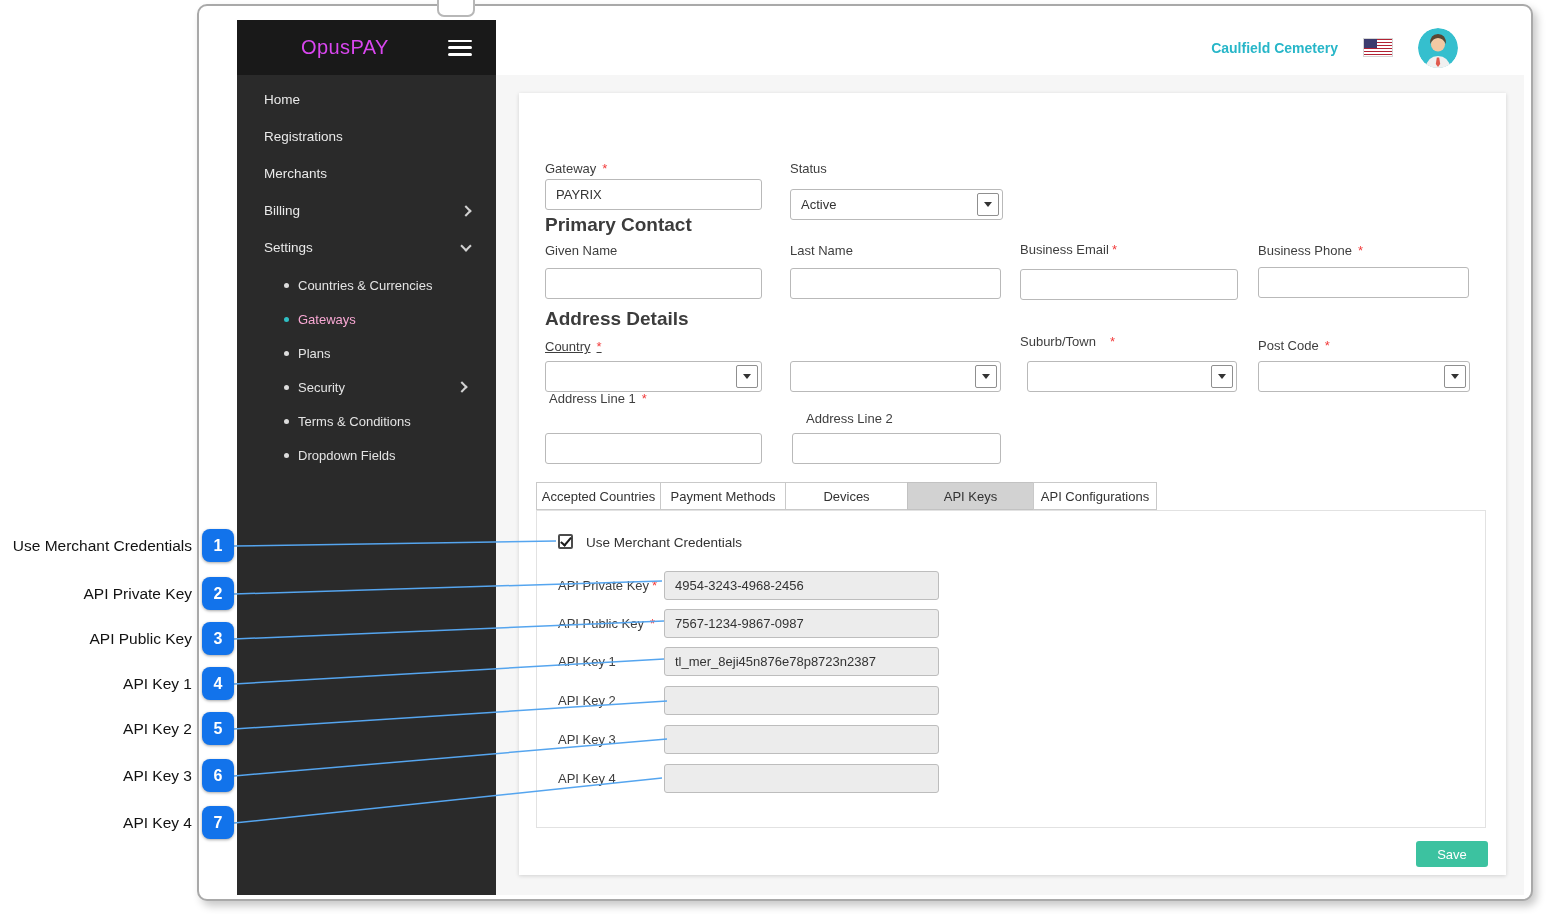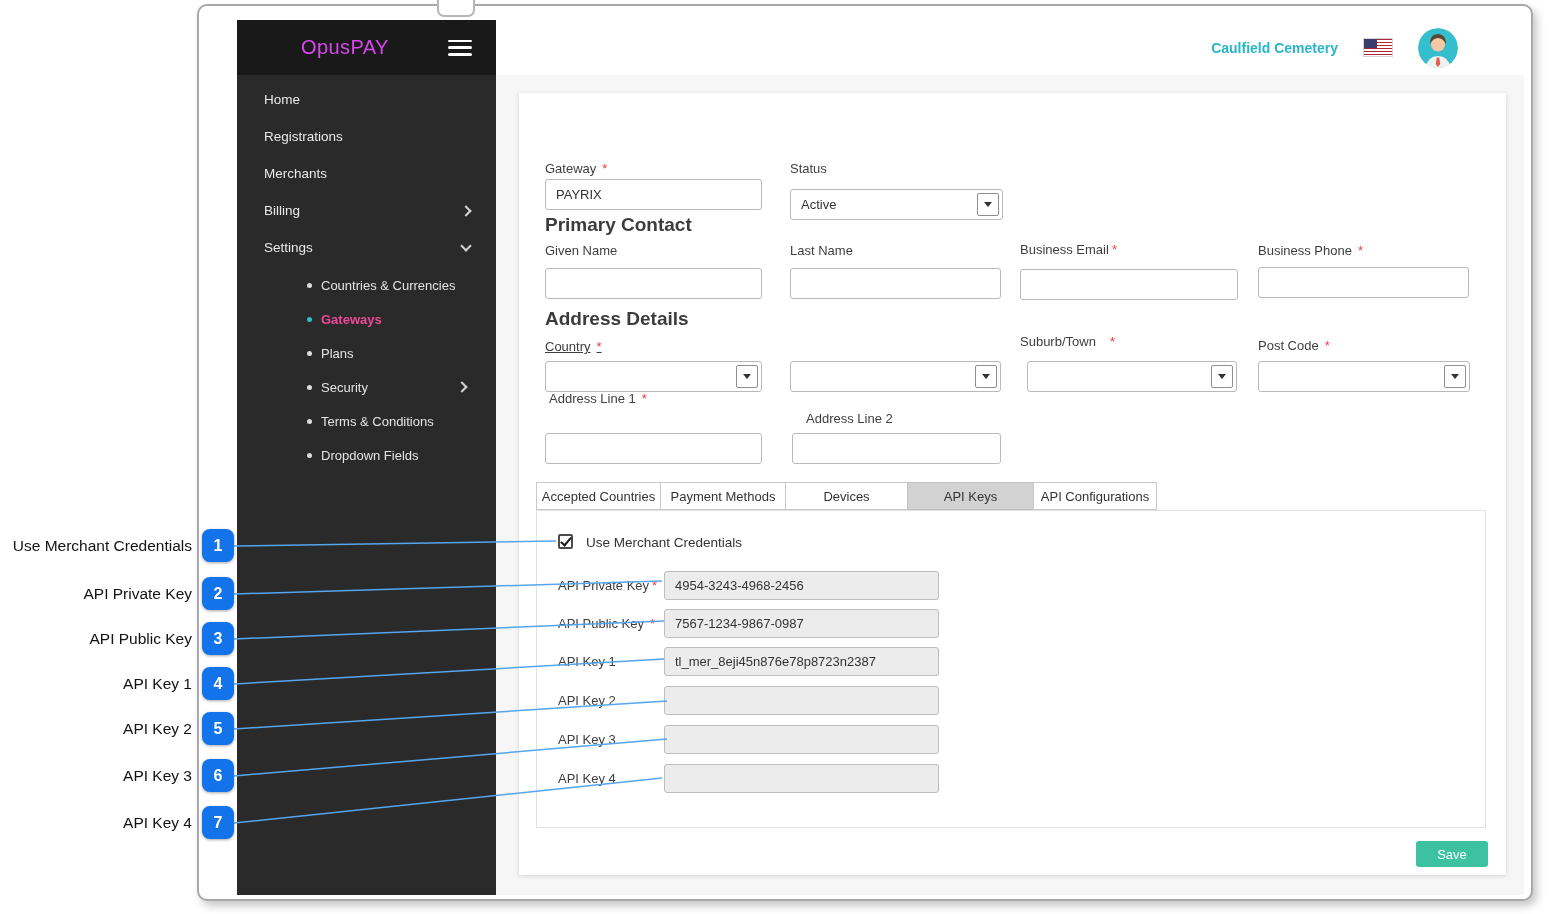--- a/index.html
+++ b/index.html
@@ -23,24 +23,24 @@
 
   .nav { padding-top:6px; }
   .nav-item { height:37px; display:flex; align-items:center; padding:0 26px 0 27px;
               color:#e9e9e9; font-size:13.5px; cursor:pointer; }
   .chev { width:8px; height:8px; display:inline-block; }
   .chev.right { border-top:2px solid #d2d2d2; border-right:2px solid #d2d2d2; transform:rotate(45deg); }
   .chev.down  { border-right:2px solid #d2d2d2; border-bottom:2px solid #d2d2d2; transform:rotate(45deg); margin-top:-3px; }
   .push { margin-left:auto; }
 
   .subnav { padding-top:2px; }
-  .sub-item { height:34px; display:flex; align-items:center; padding:0 30px 0 70px;
+  .sub-item { height:34px; display:flex; align-items:center; padding:0 30px 0 47px;
               color:#e3e3e3; font-size:13px; cursor:pointer; }
   .bullet { width:5px; height:5px; border-radius:50%; background:#dcdcdc; margin-right:9px; flex:0 0 auto; }
-  .sub-item.active { color:#ec4899;font-weight:bold; }
+  .sub-item.active { color:#f9a8d4; }
   .sub-item.active .bullet { background:#2fbfc4; }
 
   
   .topbar { position:absolute; left:496px; top:20px; width:1028px; height:55px; background:#fff;
             display:flex; align-items:center; justify-content:flex-end; gap:25px; padding-right:66px; z-index:2; }
   .account { color:#27b6c8; font-size:14px; font-weight:600; cursor:pointer; }
   .flag { width:30px; height:19px; position:relative; border:1px solid #d5d5d5;
           background:repeating-linear-gradient(to bottom,#b22234 0 1.5px,#fff 1.5px 2.95px); cursor:pointer; }
   .canton { position:absolute; left:0; top:0; width:13px; height:9px; background:#3c3b6e; }
   .avatar { width:40px; height:40px; border-radius:50%; overflow:hidden; cursor:pointer; }

